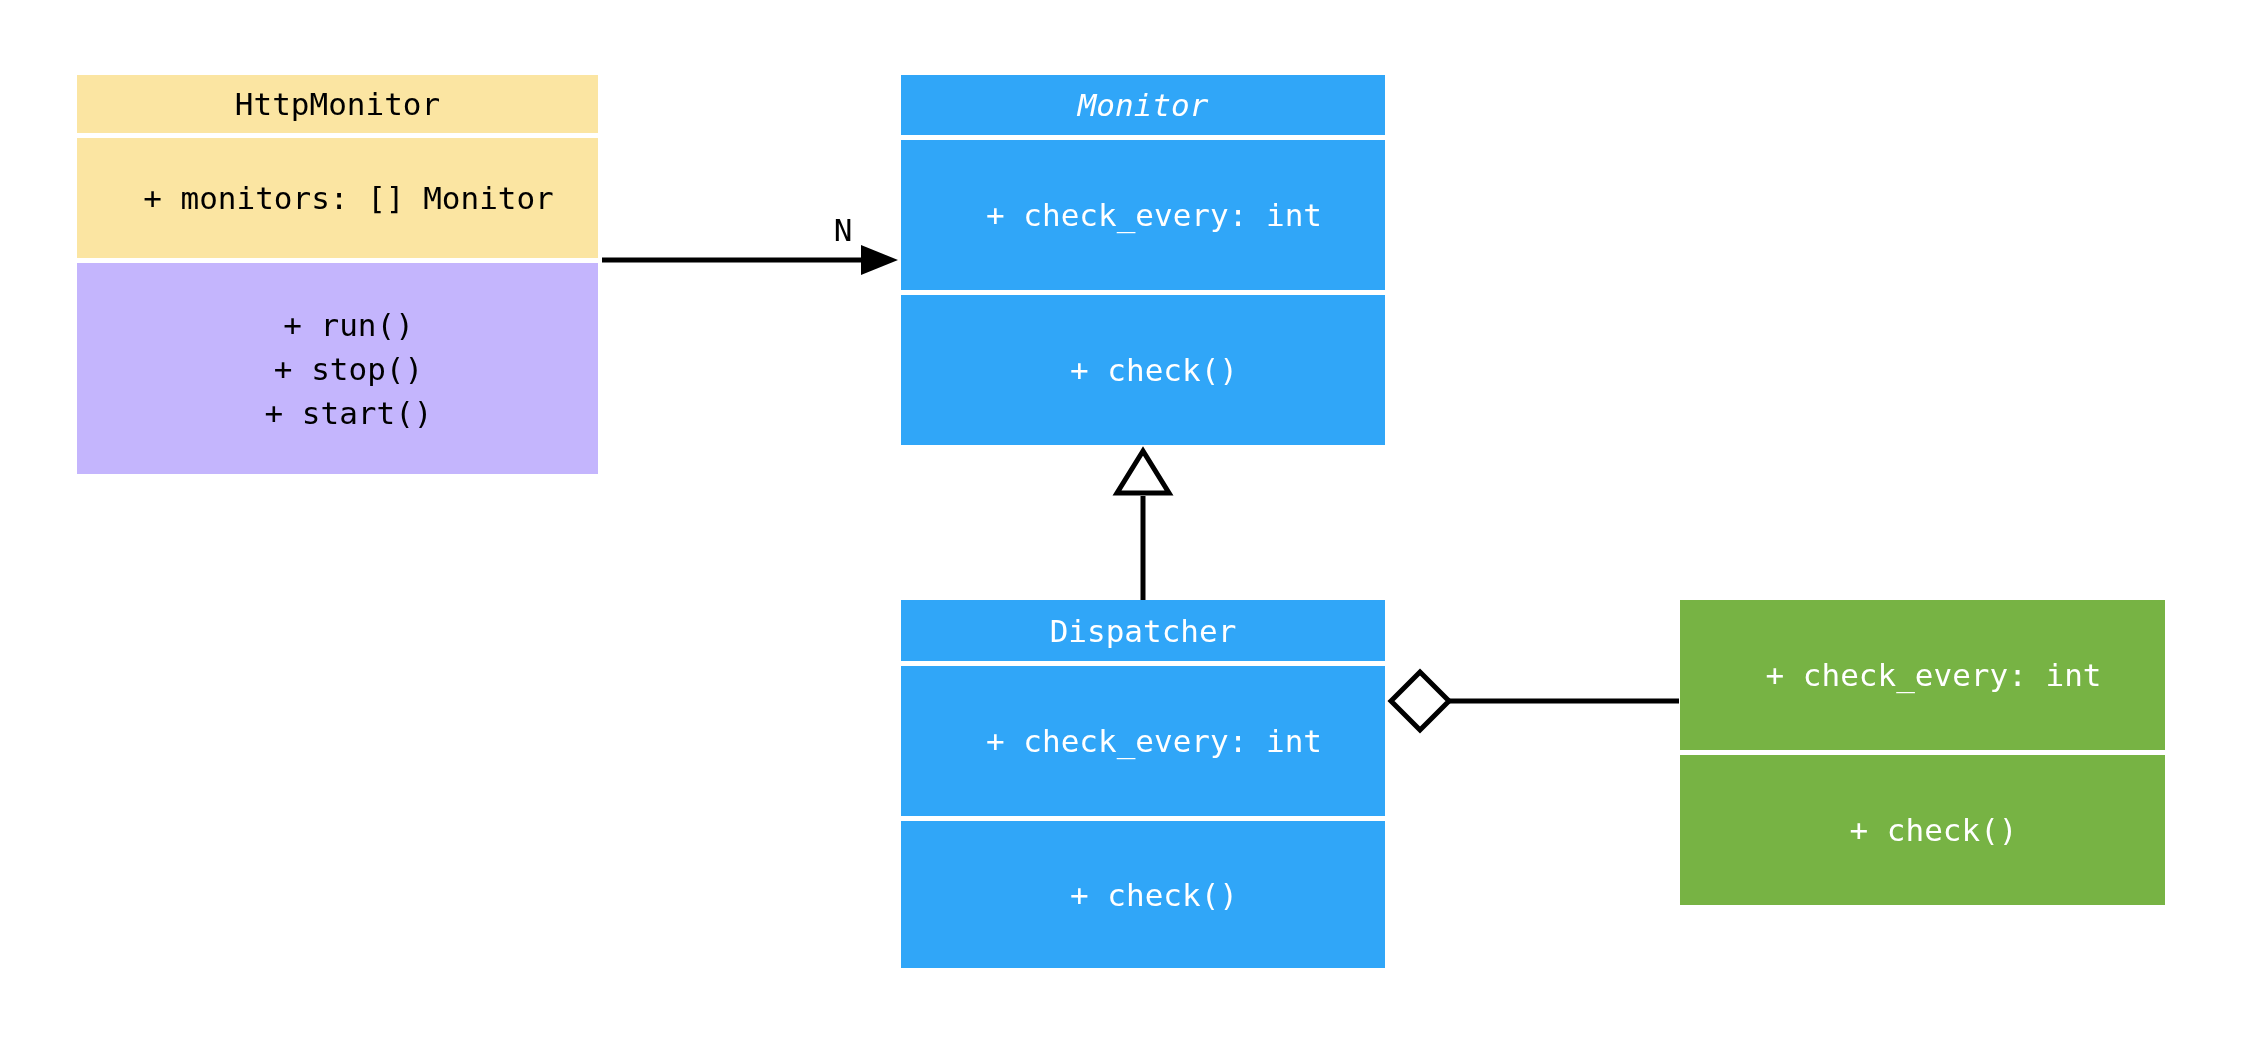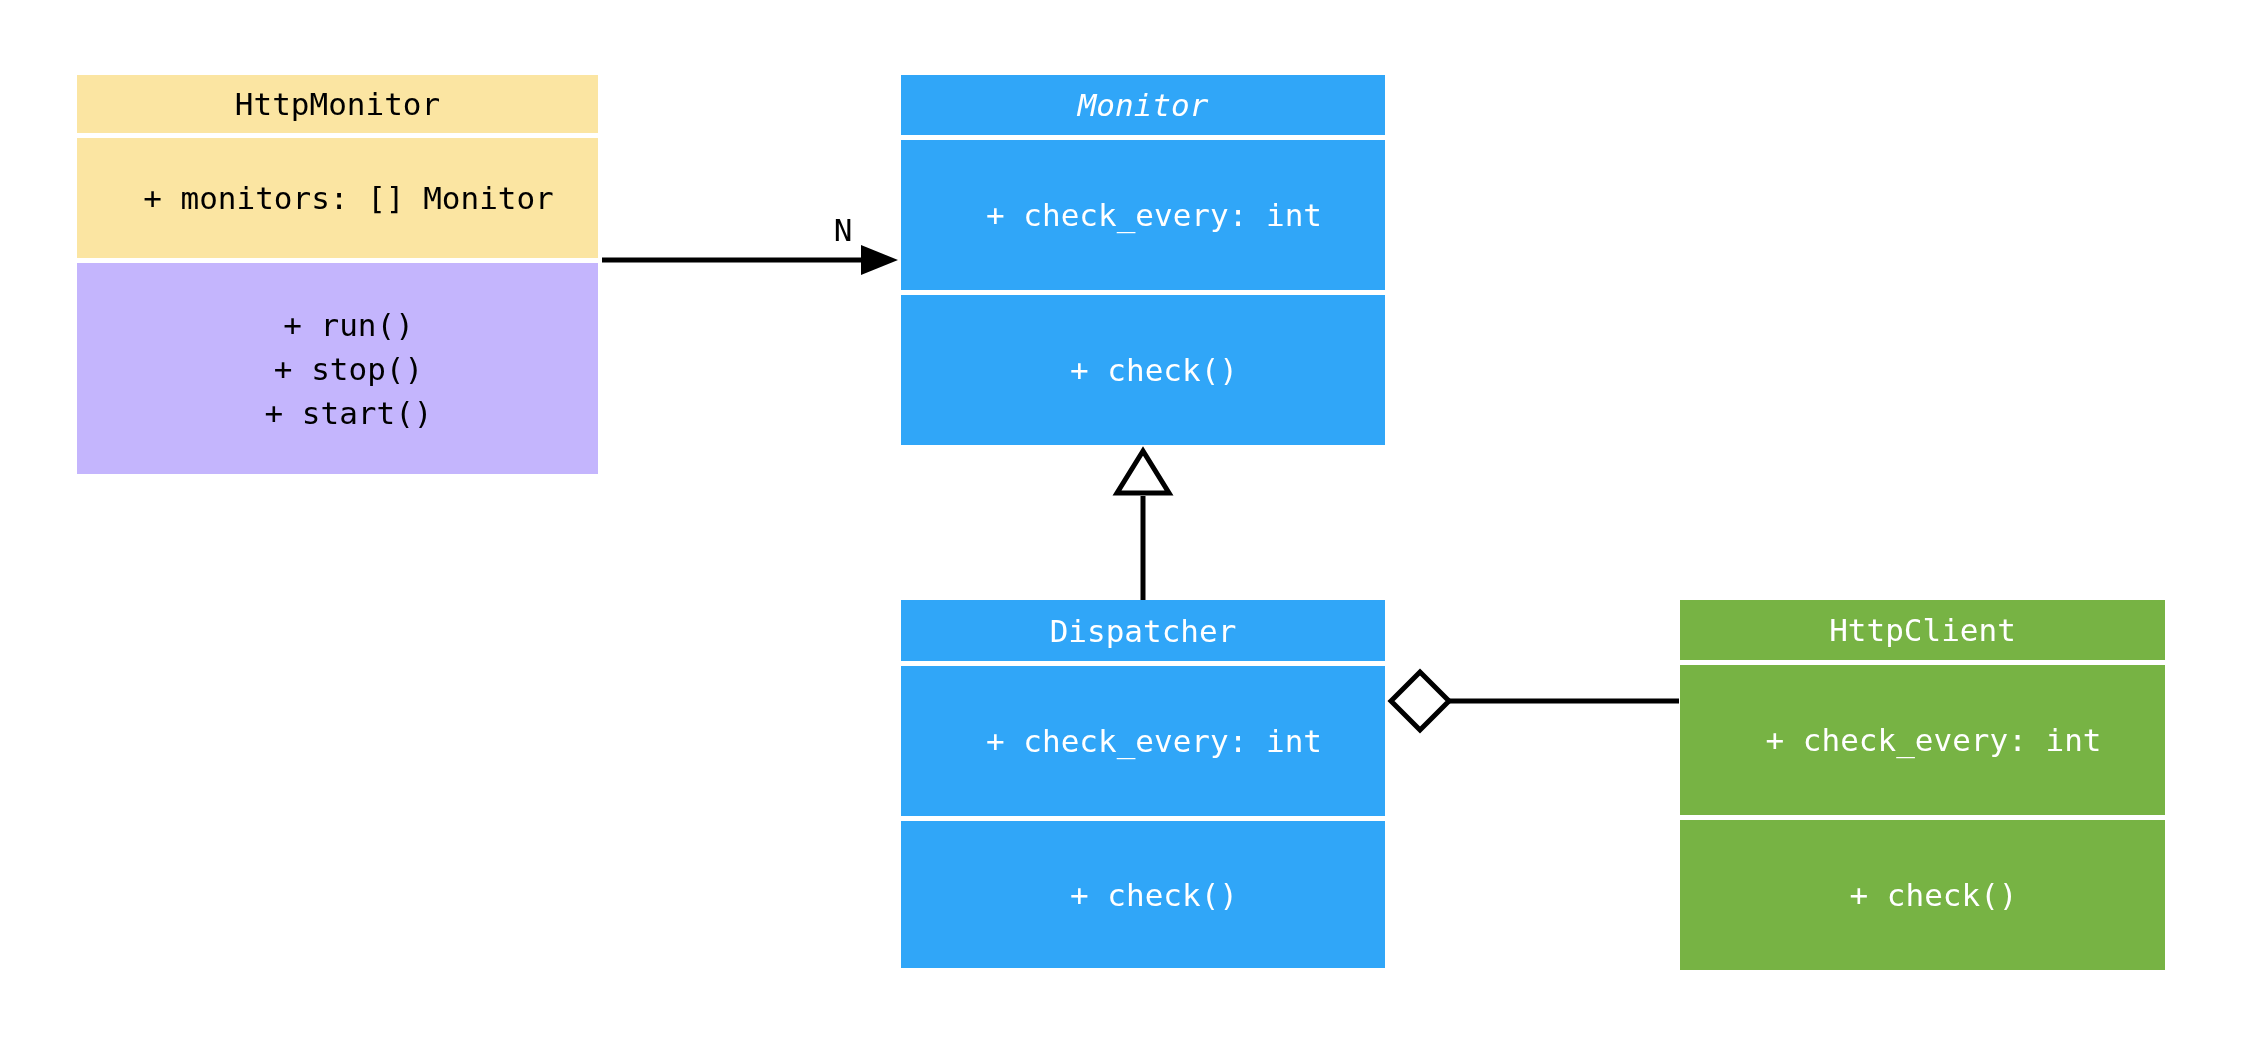--- a/index.html
+++ b/index.html
@@ -93,21 +93,20 @@
     <div class="band title" style="height: 61px; background-color: rgb(48, 166, 248);">Dispatcher</div>
     <div class="band attrs" style="height: 150px; background-color: rgb(48, 166, 248);">
       <div class="member-line">+ check_every: int</div>
     </div>
     <div class="band methods" style="height: 147px; background-color: rgb(48, 166, 248);">
       <div class="member-line">+ check()</div>
     </div>
   </div>
 
   <div class="uml-class" style="left: 1680px; top: 600px; width: 485px; color: rgb(255, 255, 255);">
-    <div class="band title" style="height: 60px; background-color: rgb(119, 179, 68);">HttpClient</div>
     <div class="band attrs" style="height: 150px; background-color: rgb(119, 179, 68);">
       <div class="member-line">+ check_every: int</div>
     </div>
     <div class="band methods" style="height: 150px; background-color: rgb(119, 179, 68);">
       <div class="member-line">+ check()</div>
     </div>
   </div>
 
   <svg id="connector-layer" viewBox="0 0 2244 1048" xmlns="http://www.w3.org/2000/svg">
 

